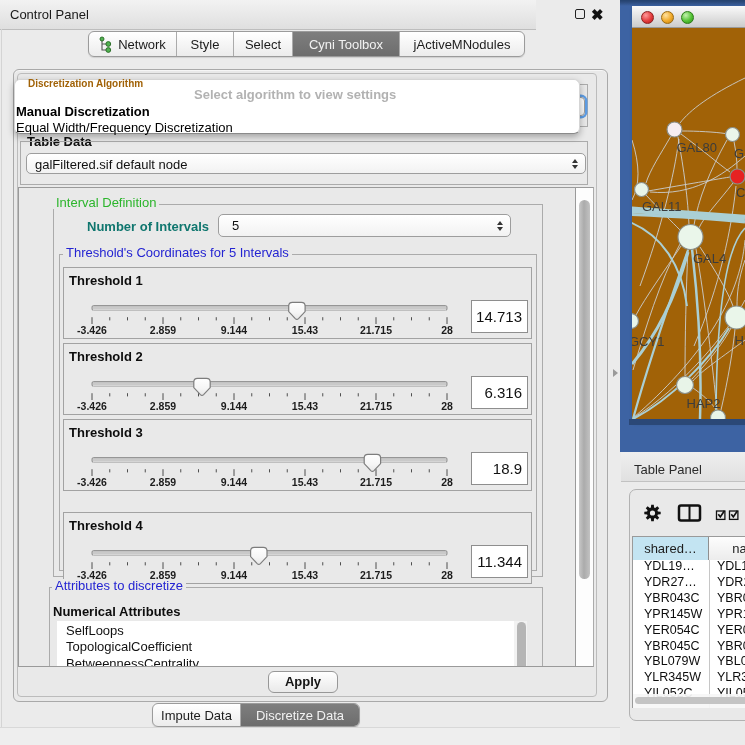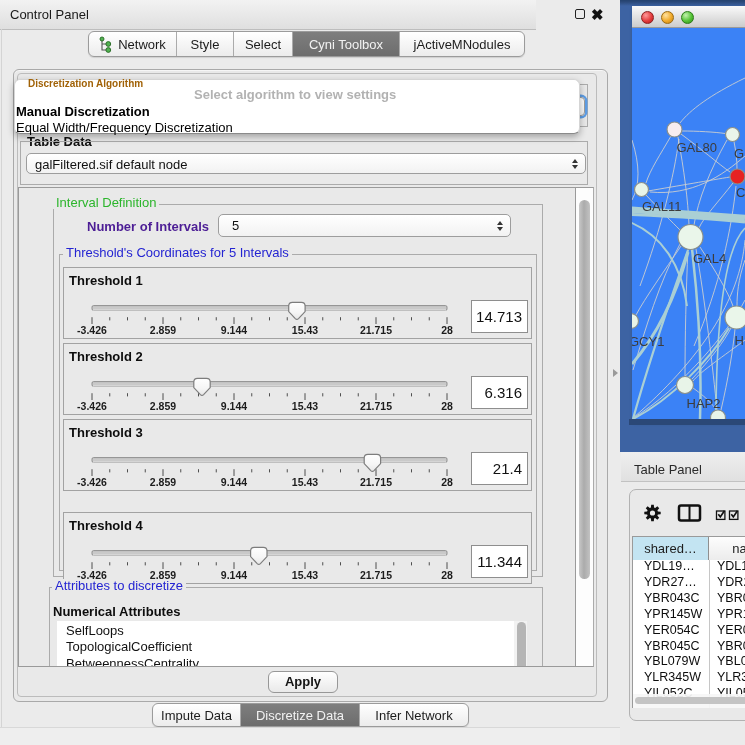--- a/index.html
+++ b/index.html
@@ -54,21 +54,21 @@
   
   #popup{left:14px;top:79px;width:564px;height:53px;background:#fff;
     border-radius:6px;border:1px solid #d5d5d5;border-bottom:1px solid #8a8a8a;
     box-shadow:0 3px 7px rgba(0,0,0,.30);z-index:50;}
   #popup .ghost1{position:absolute;left:13px;top:-2px;font-size:10px;font-weight:bold;color:#a16207;}
   #popup .ghost2{position:absolute;left:179px;top:7px;font-size:13px;font-weight:bold;color:#b2b2b2;}
   #popup .it1{position:absolute;left:1px;top:24px;font-size:13px;font-weight:bold;color:#000;}
   #popup .it2{position:absolute;left:1px;top:40px;font-size:13px;color:#000;}
   
   #bluezone{left:620px;top:0;width:125px;height:452px;background:linear-gradient(#24426e 0px,#2c4a7a 2px,#3d63a3 6px);}
-  #netwin{position:absolute;left:632px;top:6px;width:113px;height:413px;background:#3b82f6;
+  #netwin{position:absolute;left:632px;top:6px;width:113px;height:413px;background:#a16207;
     box-shadow:2px 3px 4px rgba(10,20,40,.45);}
   #nettitle{position:absolute;left:0;top:0;width:113px;height:21px;
     background:linear-gradient(#fafafa,#cccccc);border-bottom:1px solid #9a9a9a;}
   .tl{position:absolute;top:5px;width:11px;height:11px;border-radius:50%;}
   #tpbar{left:621px;top:452px;width:124px;height:29px;
     background:linear-gradient(#efefef,#e0e0e0);border-bottom:1px solid #c2c2c2;}
   #tpbar .t{position:absolute;left:13px;top:10px;font-size:13px;color:#2a2a2a;}
   #tpwin{position:absolute;left:629px;top:489px;width:130px;height:230px;background:#e9e9e9;
     border:1px solid #b2b2b2;border-radius:7px;}
 </style>
@@ -105,21 +105,21 @@
 <div class="abs tbox" style="left:20px;top:141px;width:566px;height:42px;"></div>
 <div class="abs combo" style="left:26px;top:153px;width:558px;height:19px;">
   <span style="position:absolute;left:8px;top:3px;">galFiltered.sif default node</span>
   <div class="ar"></div>
 </div>
 
 <div class="abs" id="viewport">
 
   <div class="tbox" style="left:34px;top:16px;width:488px;height:371px;"></div>
   <div class="tboxlab" style="left:34px;top:8px;color:#2cb52c;">Interval Definition</div>
-  <div class="abs" style="left:68px;top:31px;font-size:13px;font-weight:bold;color:#4c1d95;">Number of Intervals</div>
+  <div class="abs" style="left:68px;top:31px;font-size:13px;font-weight:bold;color:#0f766e;">Number of Intervals</div>
   <div class="combo" style="left:199px;top:26px;width:291px;height:21px;">
     <span style="position:absolute;left:13px;top:3px;">5</span>
       <div class="ar"></div>
   </div>
 
   <div class="tbox" style="left:40px;top:66px;width:476px;height:315px;"></div>
   <div class="tboxlab" style="left:44px;top:58px;color:#2424d2;">Threshold's Coordinates for 5 Intervals</div>
 
   <div class="thrbox" style="top:79px;">
     <div class="tt">Threshold 1</div>
@@ -233,21 +233,21 @@
         <text x="28" y="39.5" text-anchor="middle" font-size="10.5px" font-weight="bold" fill="#1c1c1c" font-family="&quot;Liberation Sans&quot;,sans-serif">-3.426</text>
         <text x="99" y="39.5" text-anchor="middle" font-size="10.5px" font-weight="bold" fill="#1c1c1c" font-family="&quot;Liberation Sans&quot;,sans-serif">2.859</text>
         <text x="170" y="39.5" text-anchor="middle" font-size="10.5px" font-weight="bold" fill="#1c1c1c" font-family="&quot;Liberation Sans&quot;,sans-serif">9.144</text>
         <text x="241" y="39.5" text-anchor="middle" font-size="10.5px" font-weight="bold" fill="#1c1c1c" font-family="&quot;Liberation Sans&quot;,sans-serif">15.43</text>
         <text x="312" y="39.5" text-anchor="middle" font-size="10.5px" font-weight="bold" fill="#1c1c1c" font-family="&quot;Liberation Sans&quot;,sans-serif">21.715</text>
         <text x="383" y="39.5" text-anchor="middle" font-size="10.5px" font-weight="bold" fill="#1c1c1c" font-family="&quot;Liberation Sans&quot;,sans-serif">28</text>
         <g transform="translate(308.4,0)">
           <path d="M -8.2,17.6 L -8.2,12 Q -8.2,8.3 -4.5,8.3 L 4.5,8.3 Q 8.2,8.3 8.2,12 L 8.2,17.6 L 1.6,24.6 Q 0,26.2 -1.6,24.6 Z" fill="url(#thumbgrad)" stroke="#7d7d7d" stroke-width="1.2"></path>
         </g>
       </svg>
-    <div class="valbox">21.4</div>
+    <div class="valbox">18.9</div>
   </div>
   <div class="thrbox" style="top:307px;margin-top:17px;">
     <div class="tt">Threshold 4</div>
     <svg class="sld" width="467" height="44" style="position:absolute;left:0;top:26px;">
         <rect x="28" y="11.6" width="355" height="4.8" rx="1.5" fill="#c9c9c9" stroke="#8f8f8f" stroke-width="1"></rect>
         <line x1="29" y1="16" x2="382" y2="16" stroke="#e8e8e8" stroke-width="1"></line>
         <line x1="28" y1="23.2" x2="28" y2="30" stroke="#4f4f4f" stroke-width="1"></line>
         <line x1="45.75" y1="23.2" x2="45.75" y2="26.4" stroke="#4f4f4f" stroke-width="1"></line>
         <line x1="63.5" y1="23.2" x2="63.5" y2="26.4" stroke="#4f4f4f" stroke-width="1"></line>
         <line x1="81.25" y1="23.2" x2="81.25" y2="26.4" stroke="#4f4f4f" stroke-width="1"></line>
@@ -292,21 +292,20 @@
   </div>
 </div>
 <div class="abs" id="vscroll">
     <div id="vthumb"></div>
   </div>
 
 <div class="abs" id="applybtn">Apply</div>
 <div class="abs tabgrp" id="bottabs">
   <div class="seg" style="width:87px;">Impute Data</div>
   <div class="seg sel" style="width:118px;">Discretize Data</div>
-  <div class="seg" style="width:108px;">Infer Network</div>
 </div>
 
 <div class="abs" id="popup">
   <div class="ghost1">Discretization Algorithm</div>
   <div class="ghost2">Select algorithm to view settings</div>
   <div class="it1">Manual Discretization</div>
   <div class="it2">Equal Width/Frequency Discretization</div>
 </div>
 
 <div class="abs" id="bluezone"></div>

